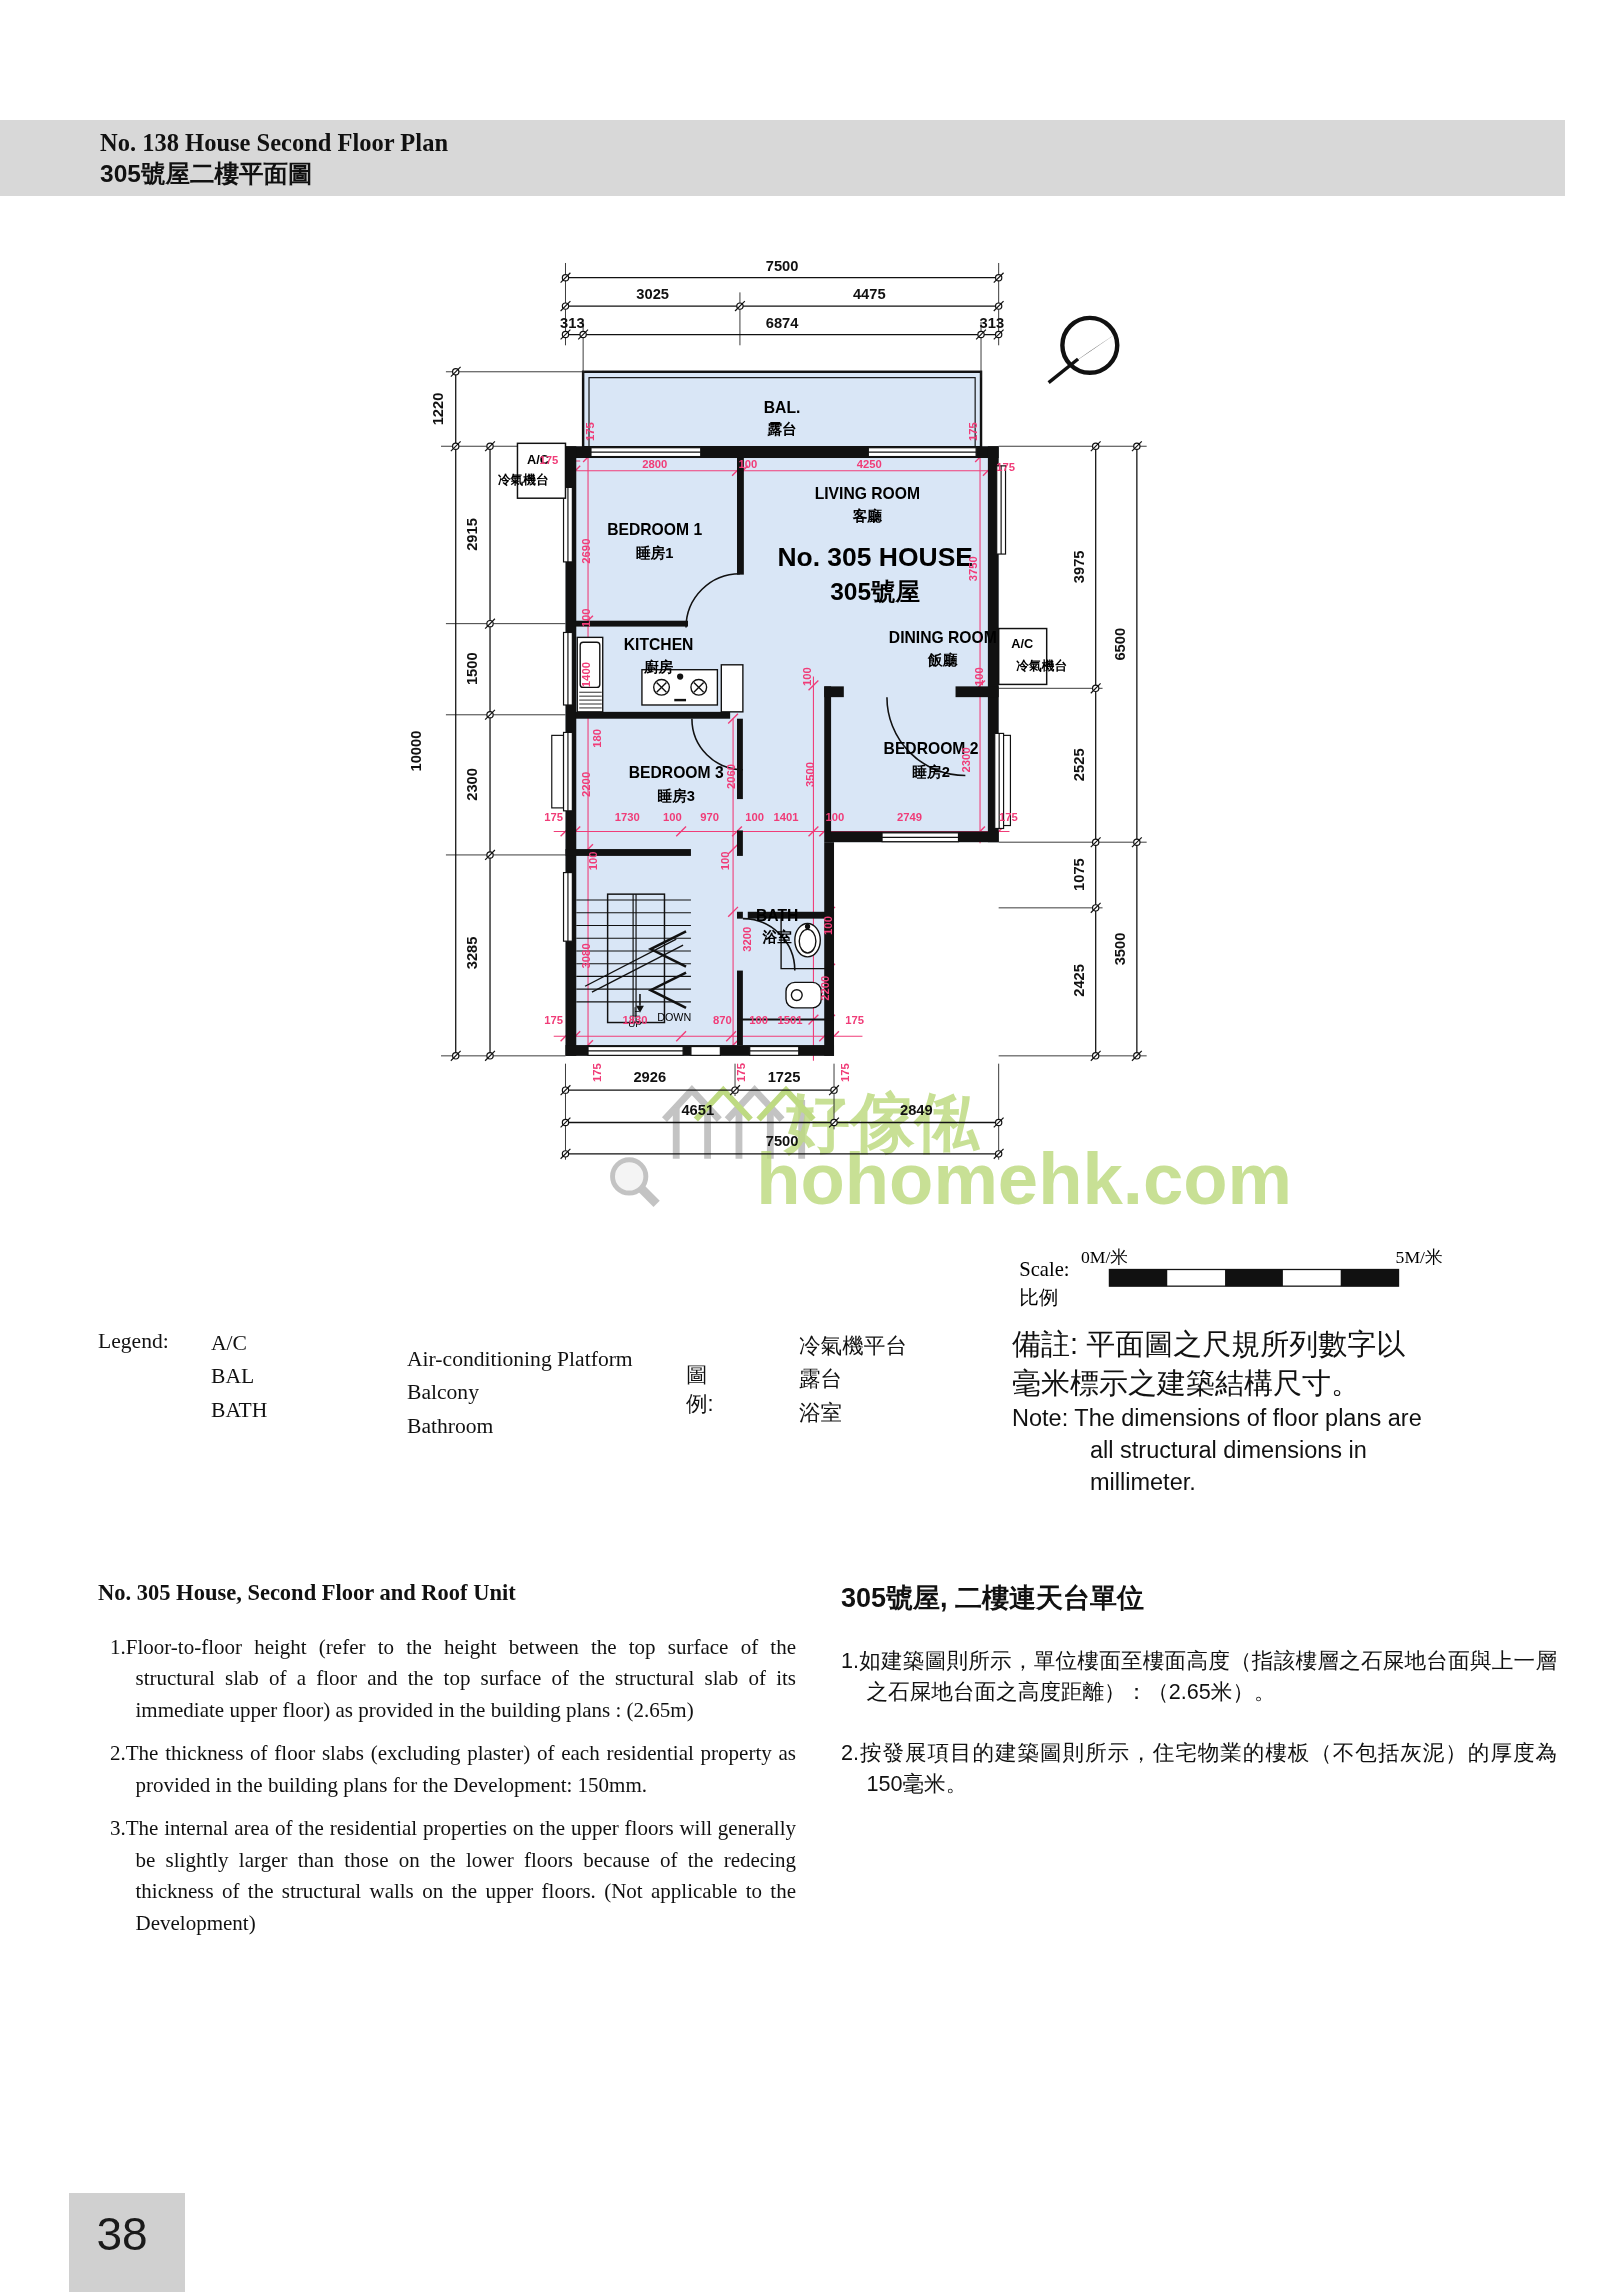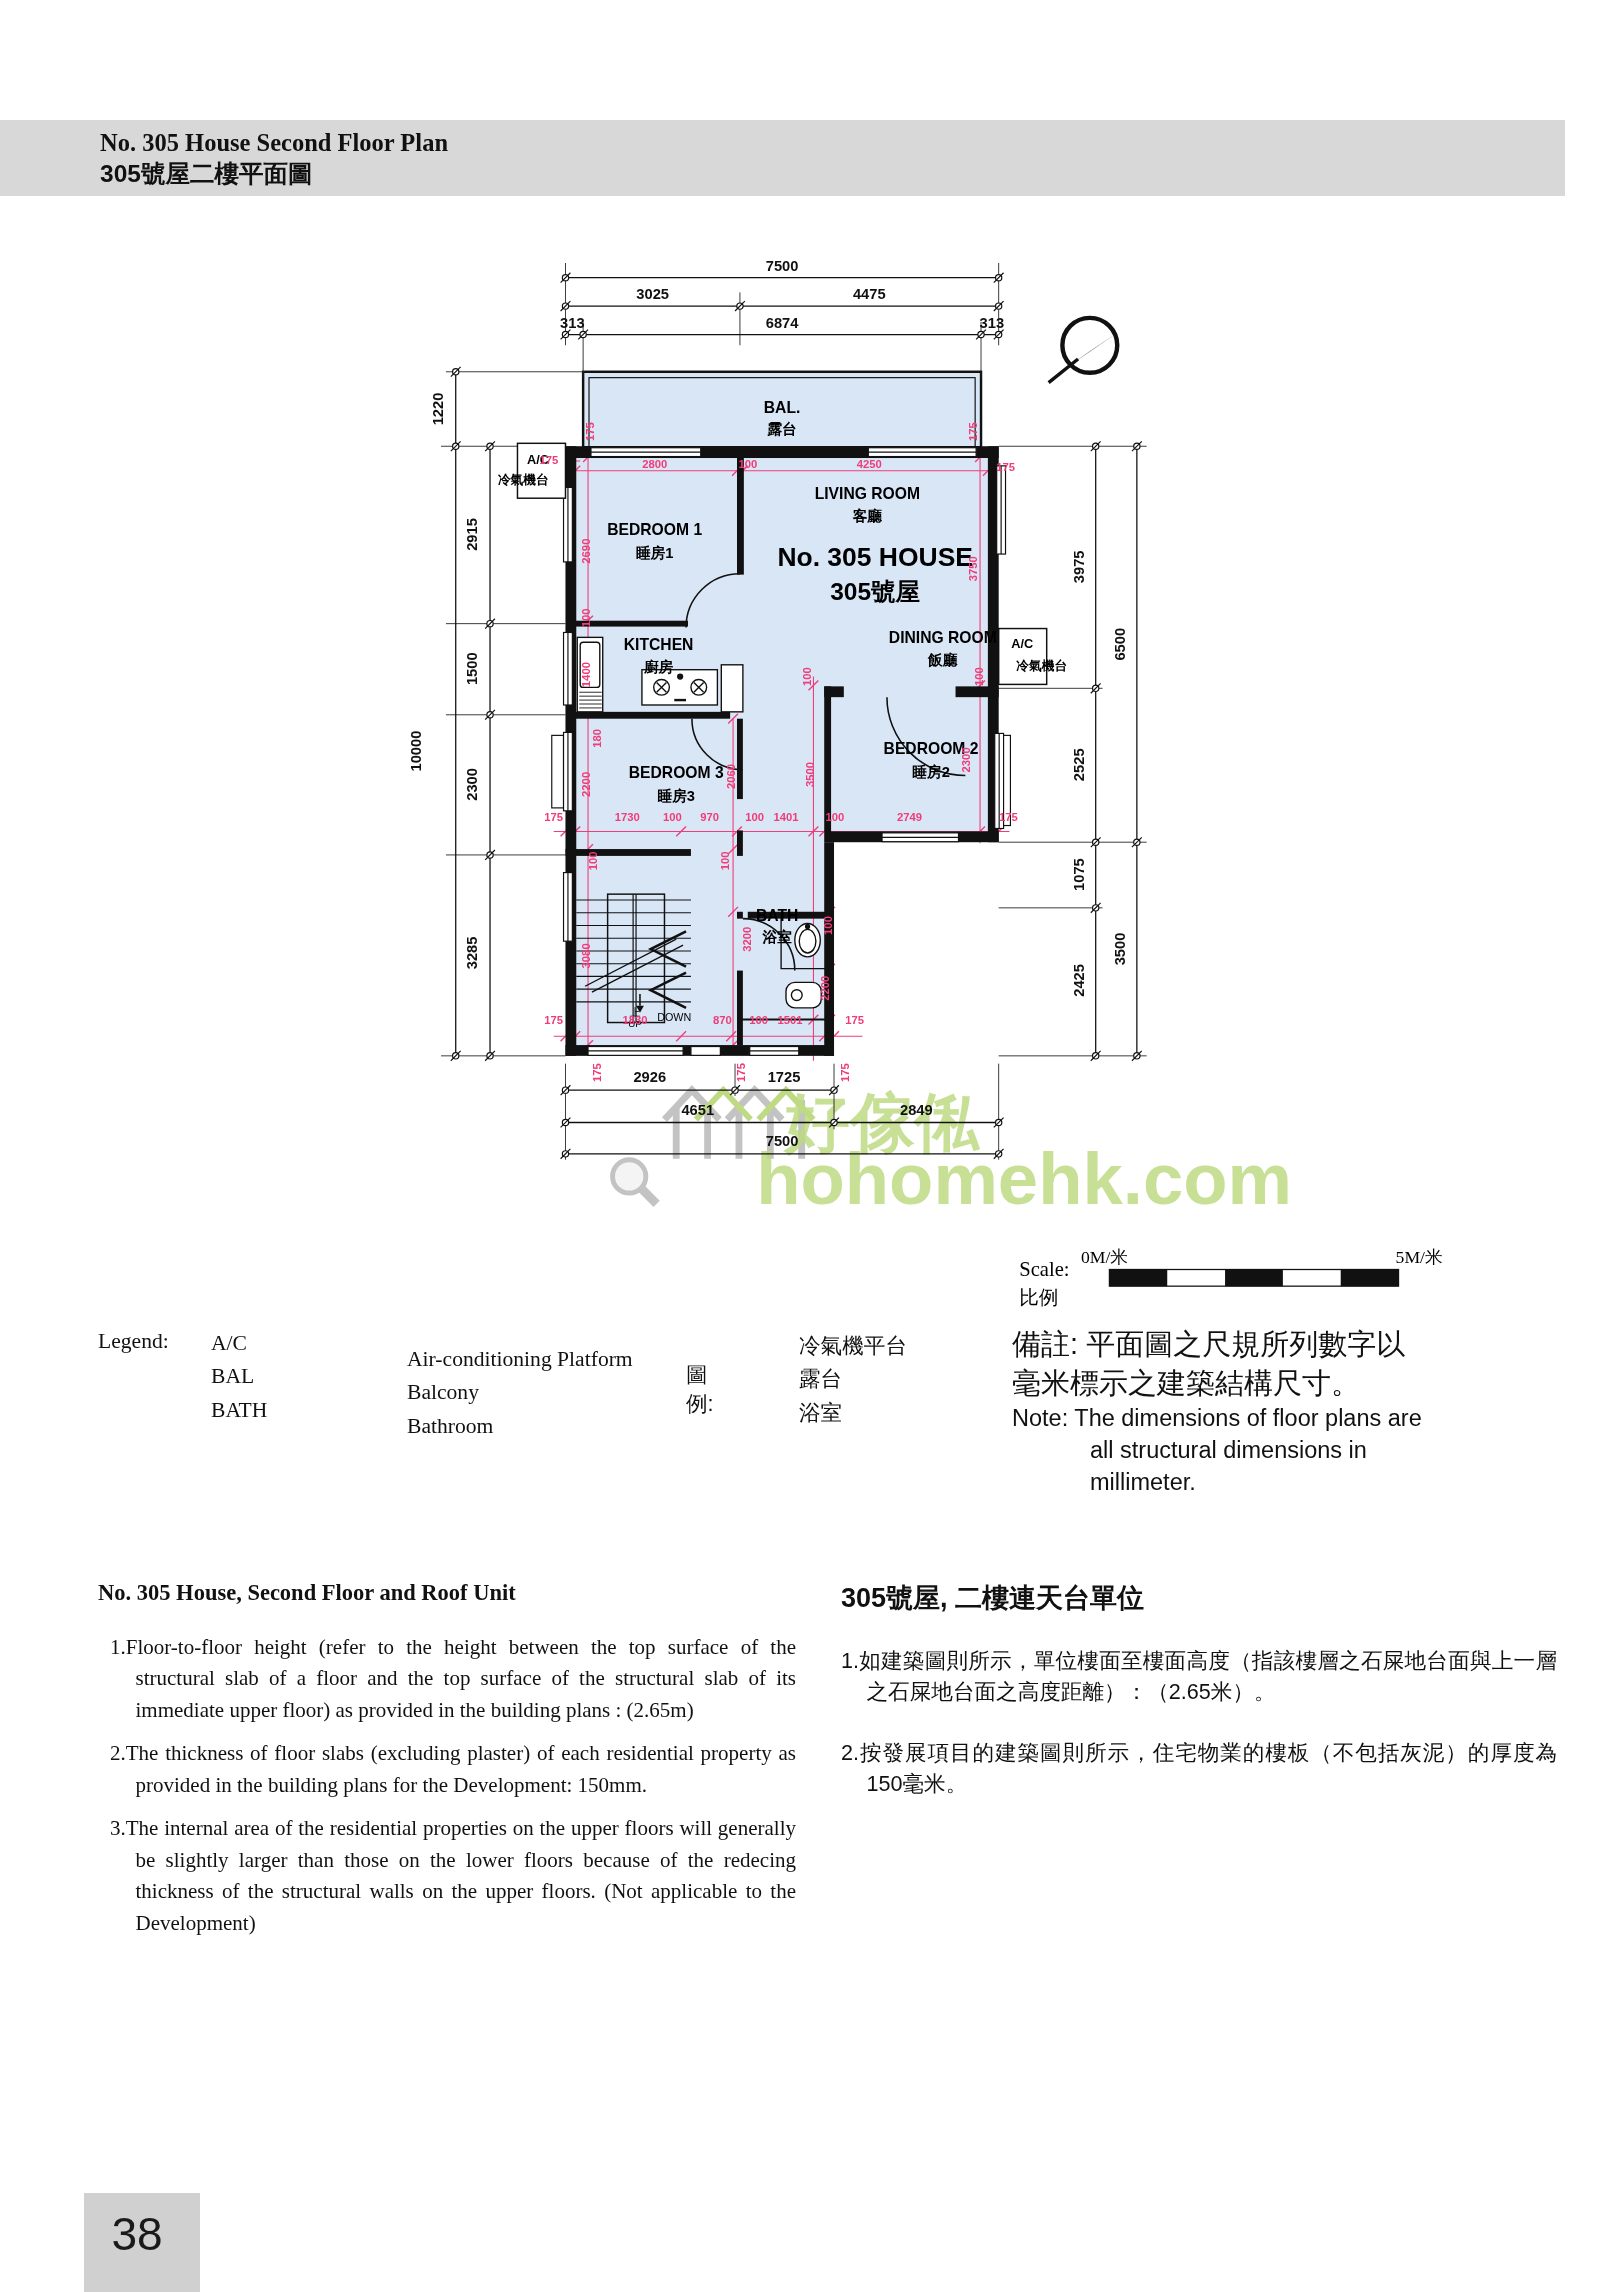--- a/index.html
+++ b/index.html
@@ -34,32 +34,32 @@
   .sec-en{left:98px;width:710px;font-family:"Liberation Serif",serif;}
   .sec-en h3{font-size:22.5px;margin:0 0 25.5px 0;font-weight:bold;}
   .sec-en .item{font-size:21px;line-height:1.5;text-align:justify;
         text-indent:-25.5px;padding-left:25.5px;margin:12px;}
   .sec-zh{left:841px;width:716px;}
   .sec-zh h3{font-size:27px;margin:0 0 29px 0;font-weight:bold;}
   .sec-zh .item{font-size:21.6px;line-height:1.45;text-align:justify;
         text-indent:-25.5px;padding-left:25.5px;margin:0 0 29px 0;}
   .itm-no{display:inline;}
   
-  .pagenum{position:absolute;left:84px;top:2193px;width:116px;height:100px;background:#d0d0d0;
+  .pagenum{position:absolute;left:69px;top:2193px;width:116px;height:100px;background:#d0d0d0;
         font-size:46px;color:#1a1a1a;display:flex;align-items:flex-start;justify-content:flex-start;
         padding:0;box-sizing:border-box;}
   .pagenum span{margin:13.7px 0 0 27.4px;}
 </style>
 </head>
 <body>
 
 <div id="page">
 
   <div class="header-bar">
-    <div class="t-en">No. 305 House Second Floor Plan</div>
+    <div class="t-en">No. 138 House Second Floor Plan</div>
     <div class="t-zh">305號屋二樓平面圖</div>
   </div>
 
   <svg id="plan-svg" width="1621" height="2293" viewBox="0 0 1654 2339">
 
     <g id="watermark" opacity="0.8">
       <g stroke="#b5b5b5" stroke-width="7" fill="none">
         <polyline points="678,1142 706,1112 734,1142"></polyline>
         <polyline points="742,1142 770,1112 798,1142"></polyline>
         <line x1="690" y1="1130" x2="690" y2="1182"></line>

